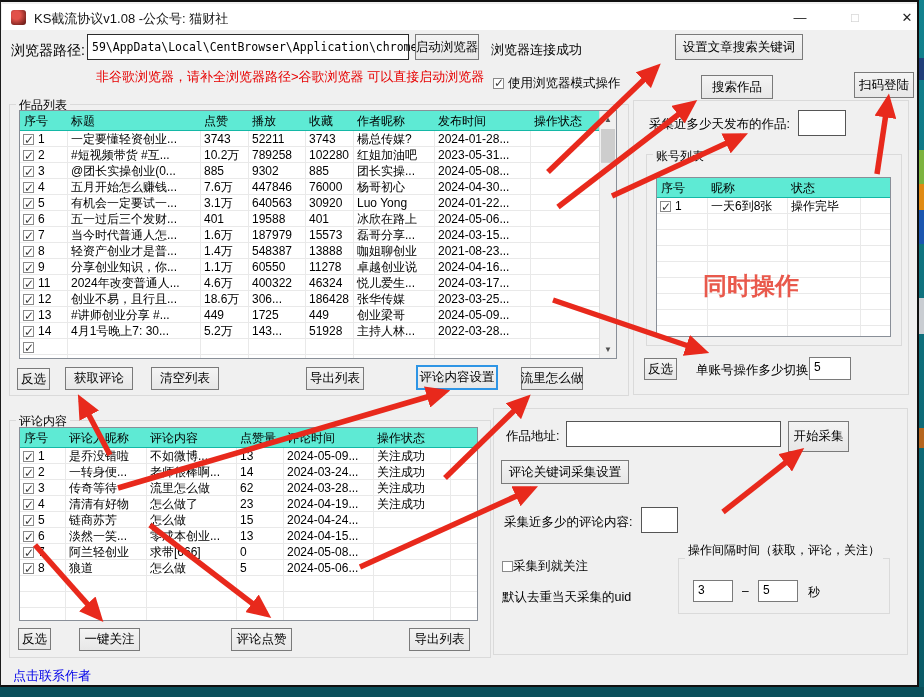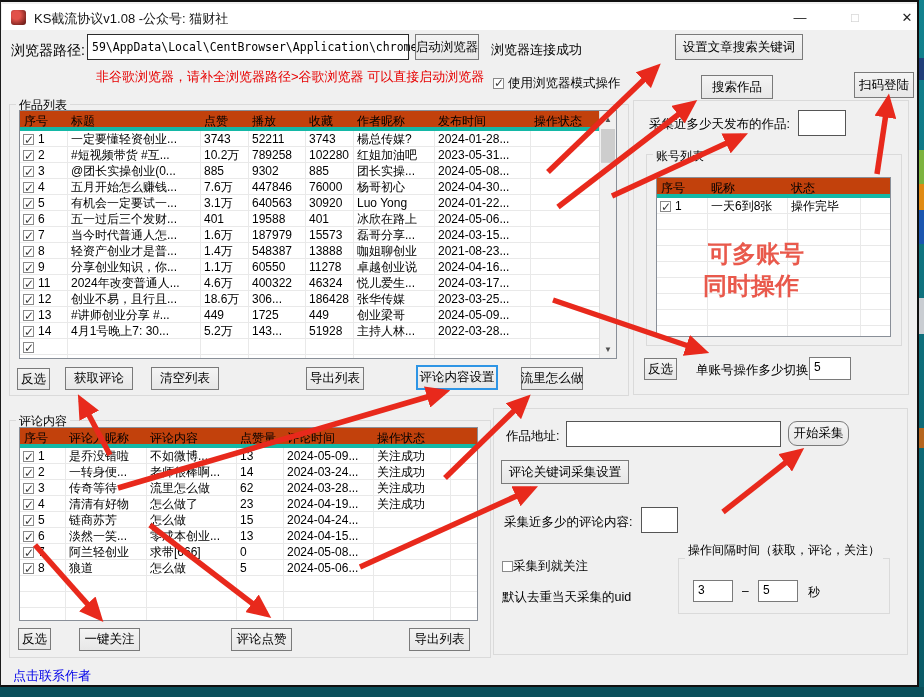--- a/index.html
+++ b/index.html
@@ -39,22 +39,22 @@
   .link { color:#0000e8; font-size:13px; }
 
   .groupbox { position:absolute; border:1px solid #dadada; }
   .grouplab { position:absolute; background:#f0f0f0; padding:0 3px; font-size:12px; }
 
   
   .table { position:absolute; background:#fff; border:1px solid #898f98; overflow:hidden; }
   .gridlines { position:absolute; left:0; right:0; top:0; bottom:0;
       background-image:repeating-linear-gradient(#ffffff 0 15px,#e9e9e9 15px 16px);
       background-position:0 20px; }
-  .thead { position:absolute; left:0; top:0; right:0; height:20px; background:#c2410c;
-           border-bottom:4px solid #14b8a6; display:grid; z-index:2; }
+  .thead { position:absolute; left:0; top:0; right:0; height:20px; background:#5eead4;
+           border-bottom:1px solid #14b8a6; display:grid; z-index:2; }
   .thead > div { padding:2px 4px; font-size:12px; overflow:hidden; white-space:nowrap; }
   .tbody { position:absolute; left:0; top:20px; right:0; z-index:2; }
   .trow { display:grid; height:16px; align-items:center; }
   .trow > div { padding:0 4px; overflow:hidden; white-space:nowrap; font-size:12px; height:16px; line-height:16px; }
   .vsep { position:absolute; top:3px; bottom:0; width:1px; background:#e9e9e9; z-index:1; }
   .seqcell { display:flex; align-items:center; gap:4px; padding-left:3px !important; }
   .cb { flex:0 0 auto; width:11px; height:11px; border:1px solid #8a8a8a; background:#fff; position:relative; display:inline-block; }
   .cb.on::after { content:"\2713"; position:absolute; top:-3px; left:0px; font-size:12px; color:#3a3a3a; }
 
   
@@ -365,31 +365,30 @@
             <div class="seqcell">
               <span class="cb on"></span>
               <span>1</span>
             </div>
             <div>一天6到8张</div>
             <div>操作完毕</div>
             <div></div>
           </div>
         </div>
     </div>
-    <div class="red-note" style="left:707px;top:236px;font-size:24px;">可多账号</div>
     <div class="red-note" style="left:702px;top:268px;font-size:24px;">同时操作</div>
 
     <div class="btn" style="left:643px;top:356px;width:33px;height:22px;">反选</div>
     <div class="lbl" style="left:695px;top:360px;font-size:12.5px;">单账号操作多少切换:</div>
     <div class="field" style="left:808px;top:355px;width:42px;height:23px;">5</div>
 
     <div class="groupbox" style="left:492px;top:406px;width:415px;height:247px;"></div>
     <div class="lbl" style="left:505px;top:426px;font-size:12.5px;">作品地址:</div>
     <div class="field" style="left:565px;top:419px;width:215px;height:26px;border-color:#555;"></div>
-    <div class="btn" style="left:787px;top:419px;width:61px;height:25px;border-radius:9px;">开始采集</div>
+    <div class="btn" style="left:787px;top:419px;width:61px;height:31px;">开始采集</div>
     <div class="btn" style="left:500px;top:458px;width:128px;height:24px;font-family:Liberation Mono, monospace;">评论关键词采集设置</div>
     <div class="lbl" style="left:503px;top:512px;font-size:12.5px;">采集近多少的评论内容:</div>
     <div class="field" style="left:640px;top:505px;width:37px;height:26px;border-color:#555;"></div>
 
     <div style="position:absolute;left:501px;top:556px;display:flex;align-items:center;">
       <span class="cb"></span>
       <span style="font-size:12.5px;">采集到就关注</span>
     </div>
     <div class="lbl" style="left:501px;top:587px;font-size:12.5px;">默认去重当天采集的uid</div>
 

